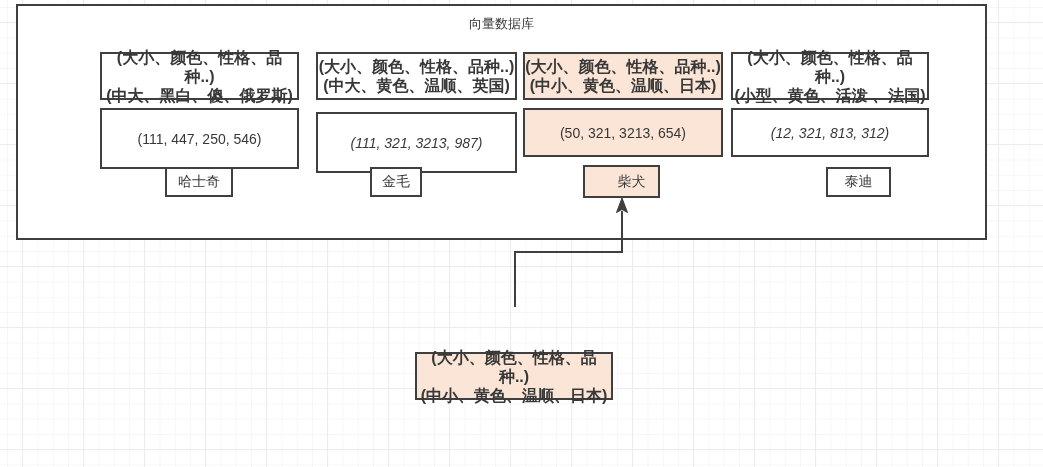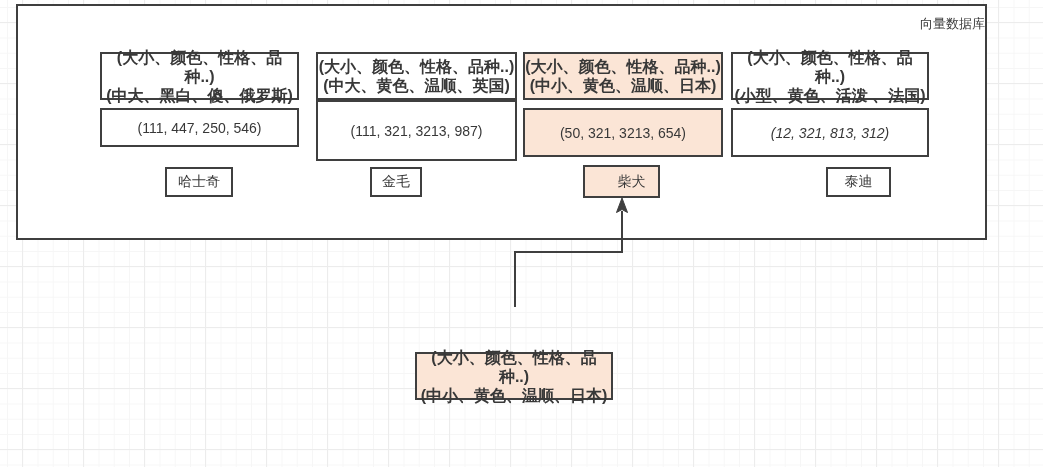--- a/index.html
+++ b/index.html
@@ -32,21 +32,21 @@
     justify-content: center;
     text-align: center;
     z-index: 2;
   }
   .hl { background: var(--hl, #fbe5d6); }
 
   .db-box { z-index: 1; }
   .db-title {
     position: absolute;
     top: 9px; left: 0; right: 0;
-    text-align: right;
+    text-align: center;
     font-size: 13px;
     color: var(--text, #383838);
   }
 
   .attr { font-size: 16px; line-height: 19px; font-weight: bold; }
   .vec  { font-size: 14px; }
   .lbl  { font-size: 14px; }
 
   .connector-svg {
     position: absolute;
@@ -63,28 +63,28 @@
 <div class="canvas">
 
   <div class="shape db-box" style="left:16px; top:4px; width:971px; height:236px;">
     <div class="db-title">向量数据库</div>
   </div>
 
   <div class="shape attr" style="left:100px; top:52px; width:199px; height:48px;">
     <div>(大小、颜色、性格、品种..)</div>
     <div>(中大、黑白、傻、俄罗斯)</div>
   </div>
-  <div class="shape vec" style="left:100px; top:108px; width:199px; height:39px;">(111, 447, 250, 546)</div>
+  <div class="shape vec" style="left:100px; top:108px; width:199px; height:61px;">(111, 447, 250, 546)</div>
   <div class="shape lbl" style="left:165px; top:167px; width:68px; height:30px;">哈士奇</div>
 
   <div class="shape attr" style="left:316px; top:52px; width:201px; height:48px;">
     <div>(大小、颜色、性格、品种..)</div>
     <div>(中大、黄色、温顺、英国)</div>
   </div>
-  <div class="shape vec" style="left:316px; top:100px; width:201px; height:61px;">(111, 321, 3213, 987)</div>
+  <div class="shape vec" style="left:316px; top:112px; width:201px; height:61px;font-style:italic;">(111, 321, 3213, 987)</div>
   <div class="shape lbl" style="left:370px; top:167px; width:52px; height:30px;">金毛</div>
 
   <div class="shape attr hl" style="left:523px; top:52px; width:200px; height:48px;">
     <div>(大小、颜色、性格、品种..)</div>
     <div>(中小、黄色、温顺、日本)</div>
   </div>
   <div class="shape vec hl" style="left:523px; top:108px; width:200px; height:49px;">(50, 321, 3213, 654)</div>
   <div class="shape lbl hl" style="left:583px; top:165px; width:77px; height:33px;padding-left:20px;">柴犬</div>
 
   <div class="shape attr" style="left:731px; top:52px; width:198px; height:48px;">

